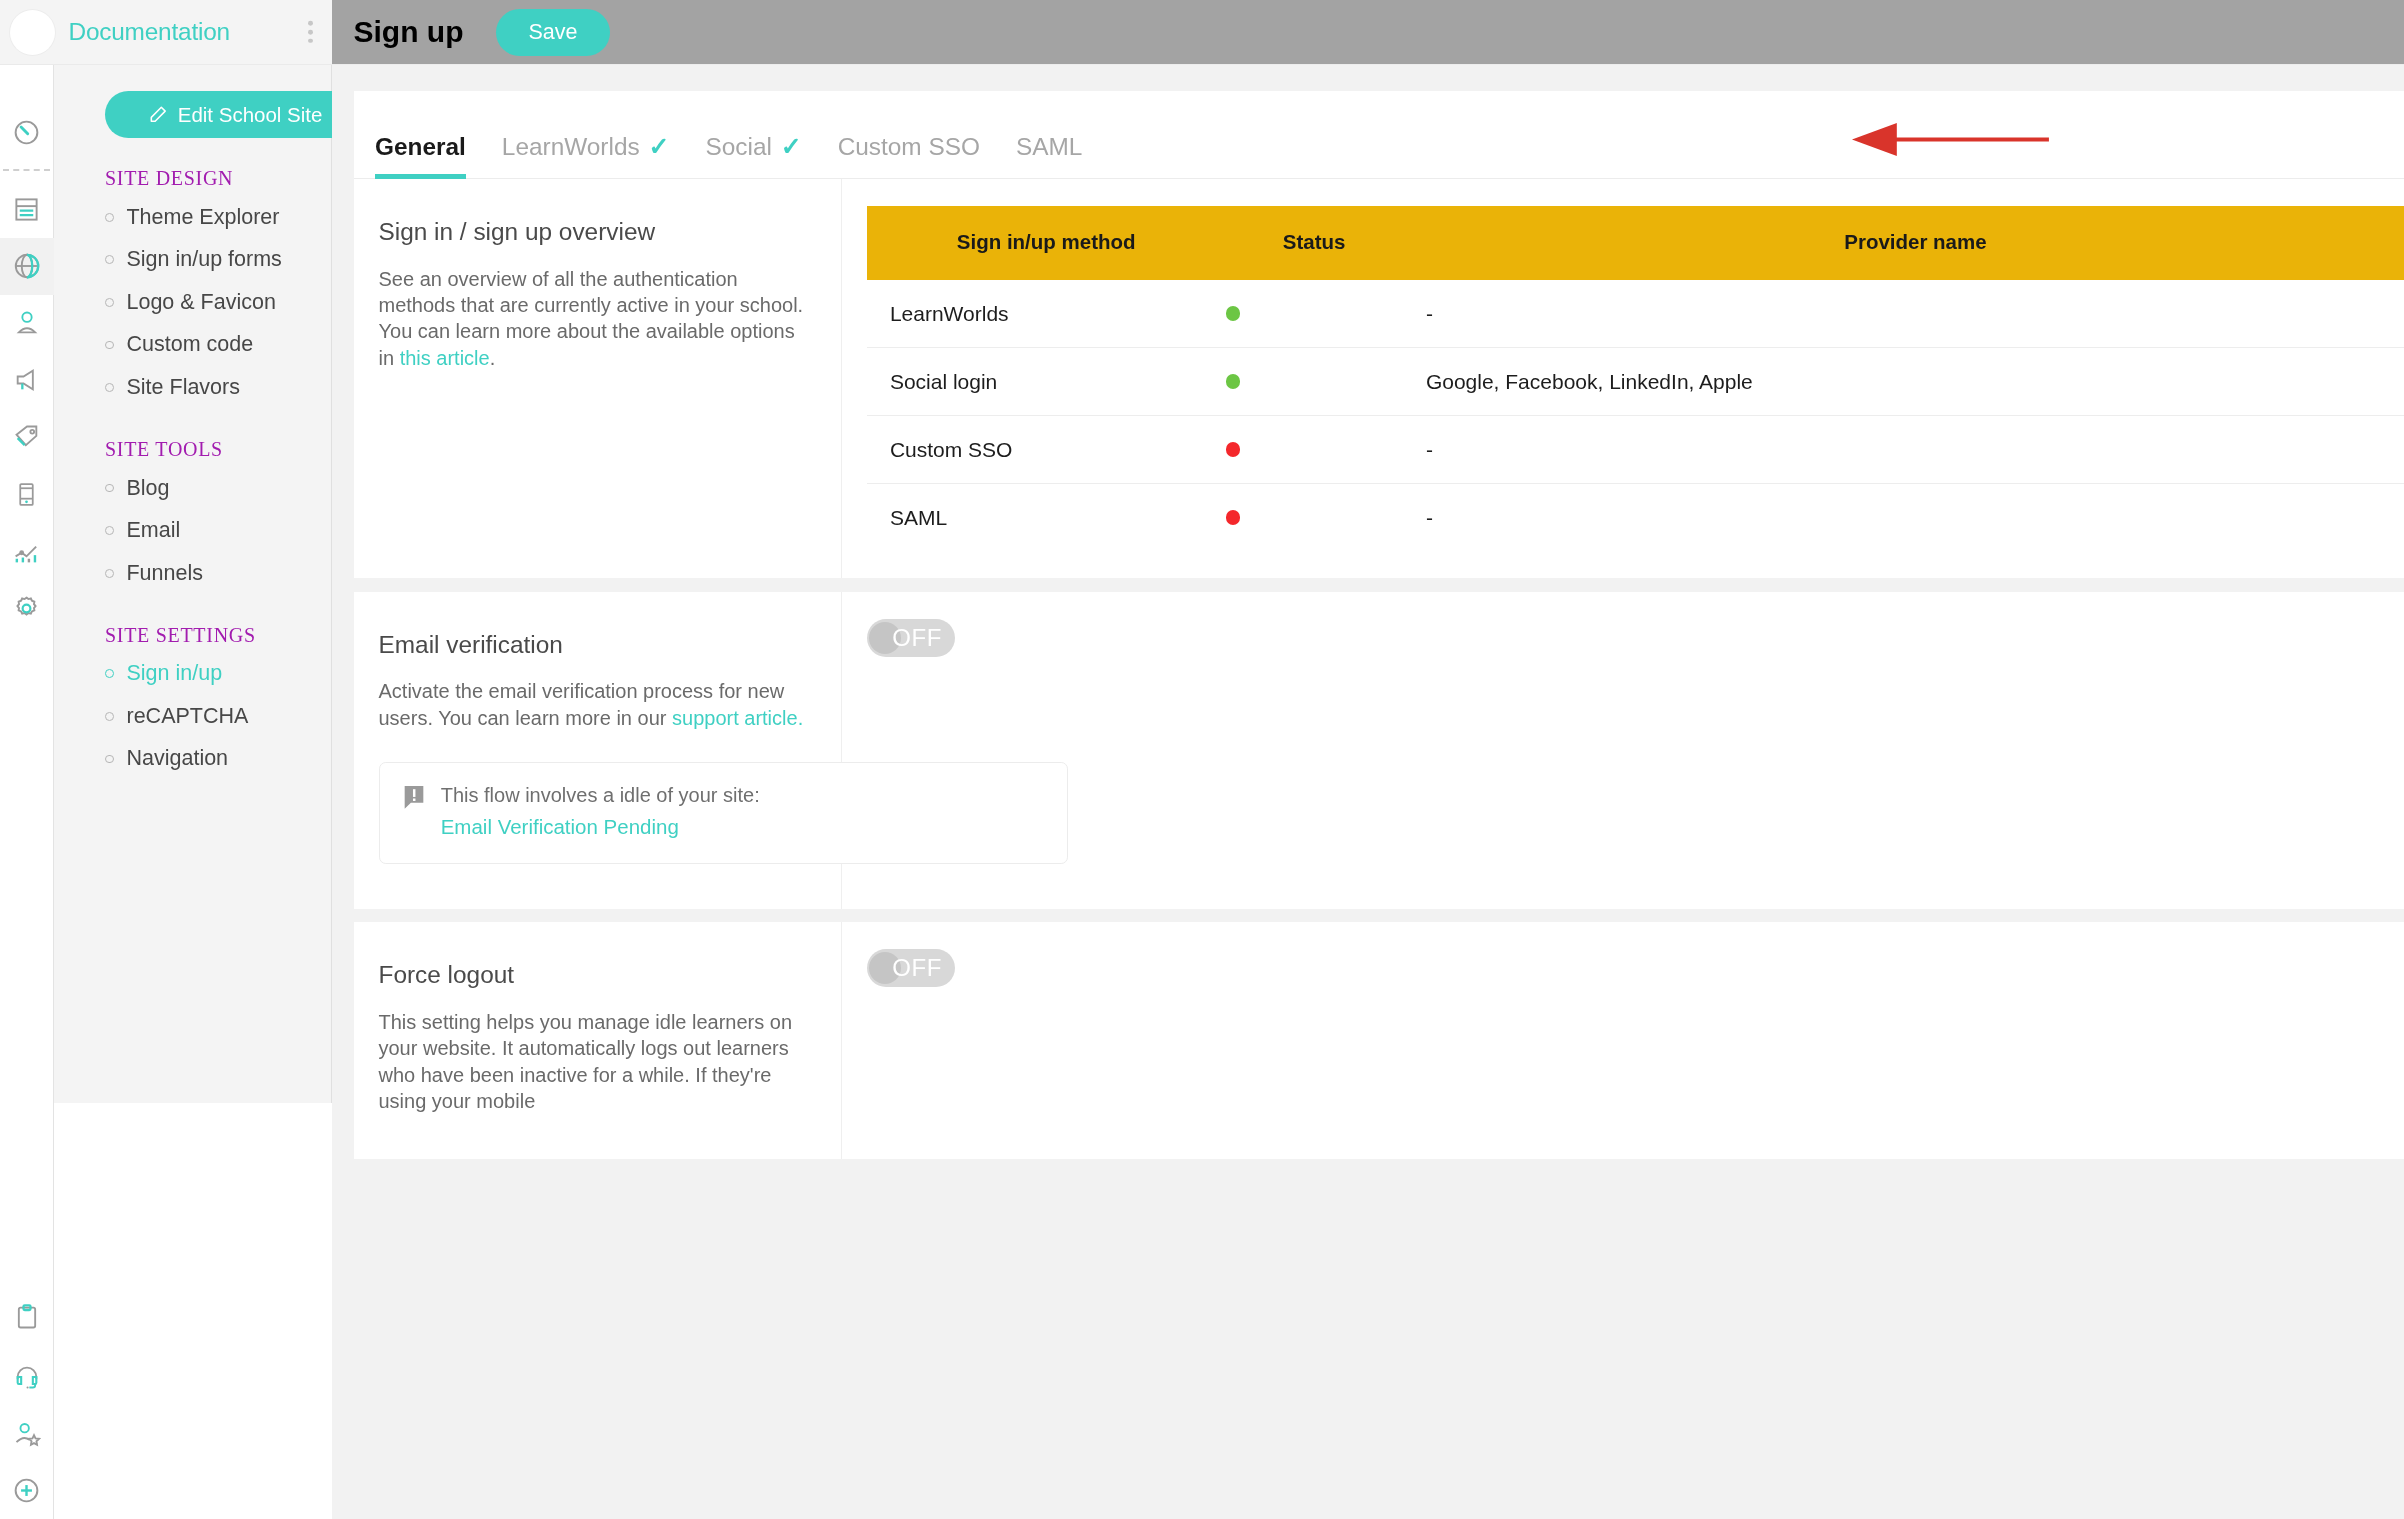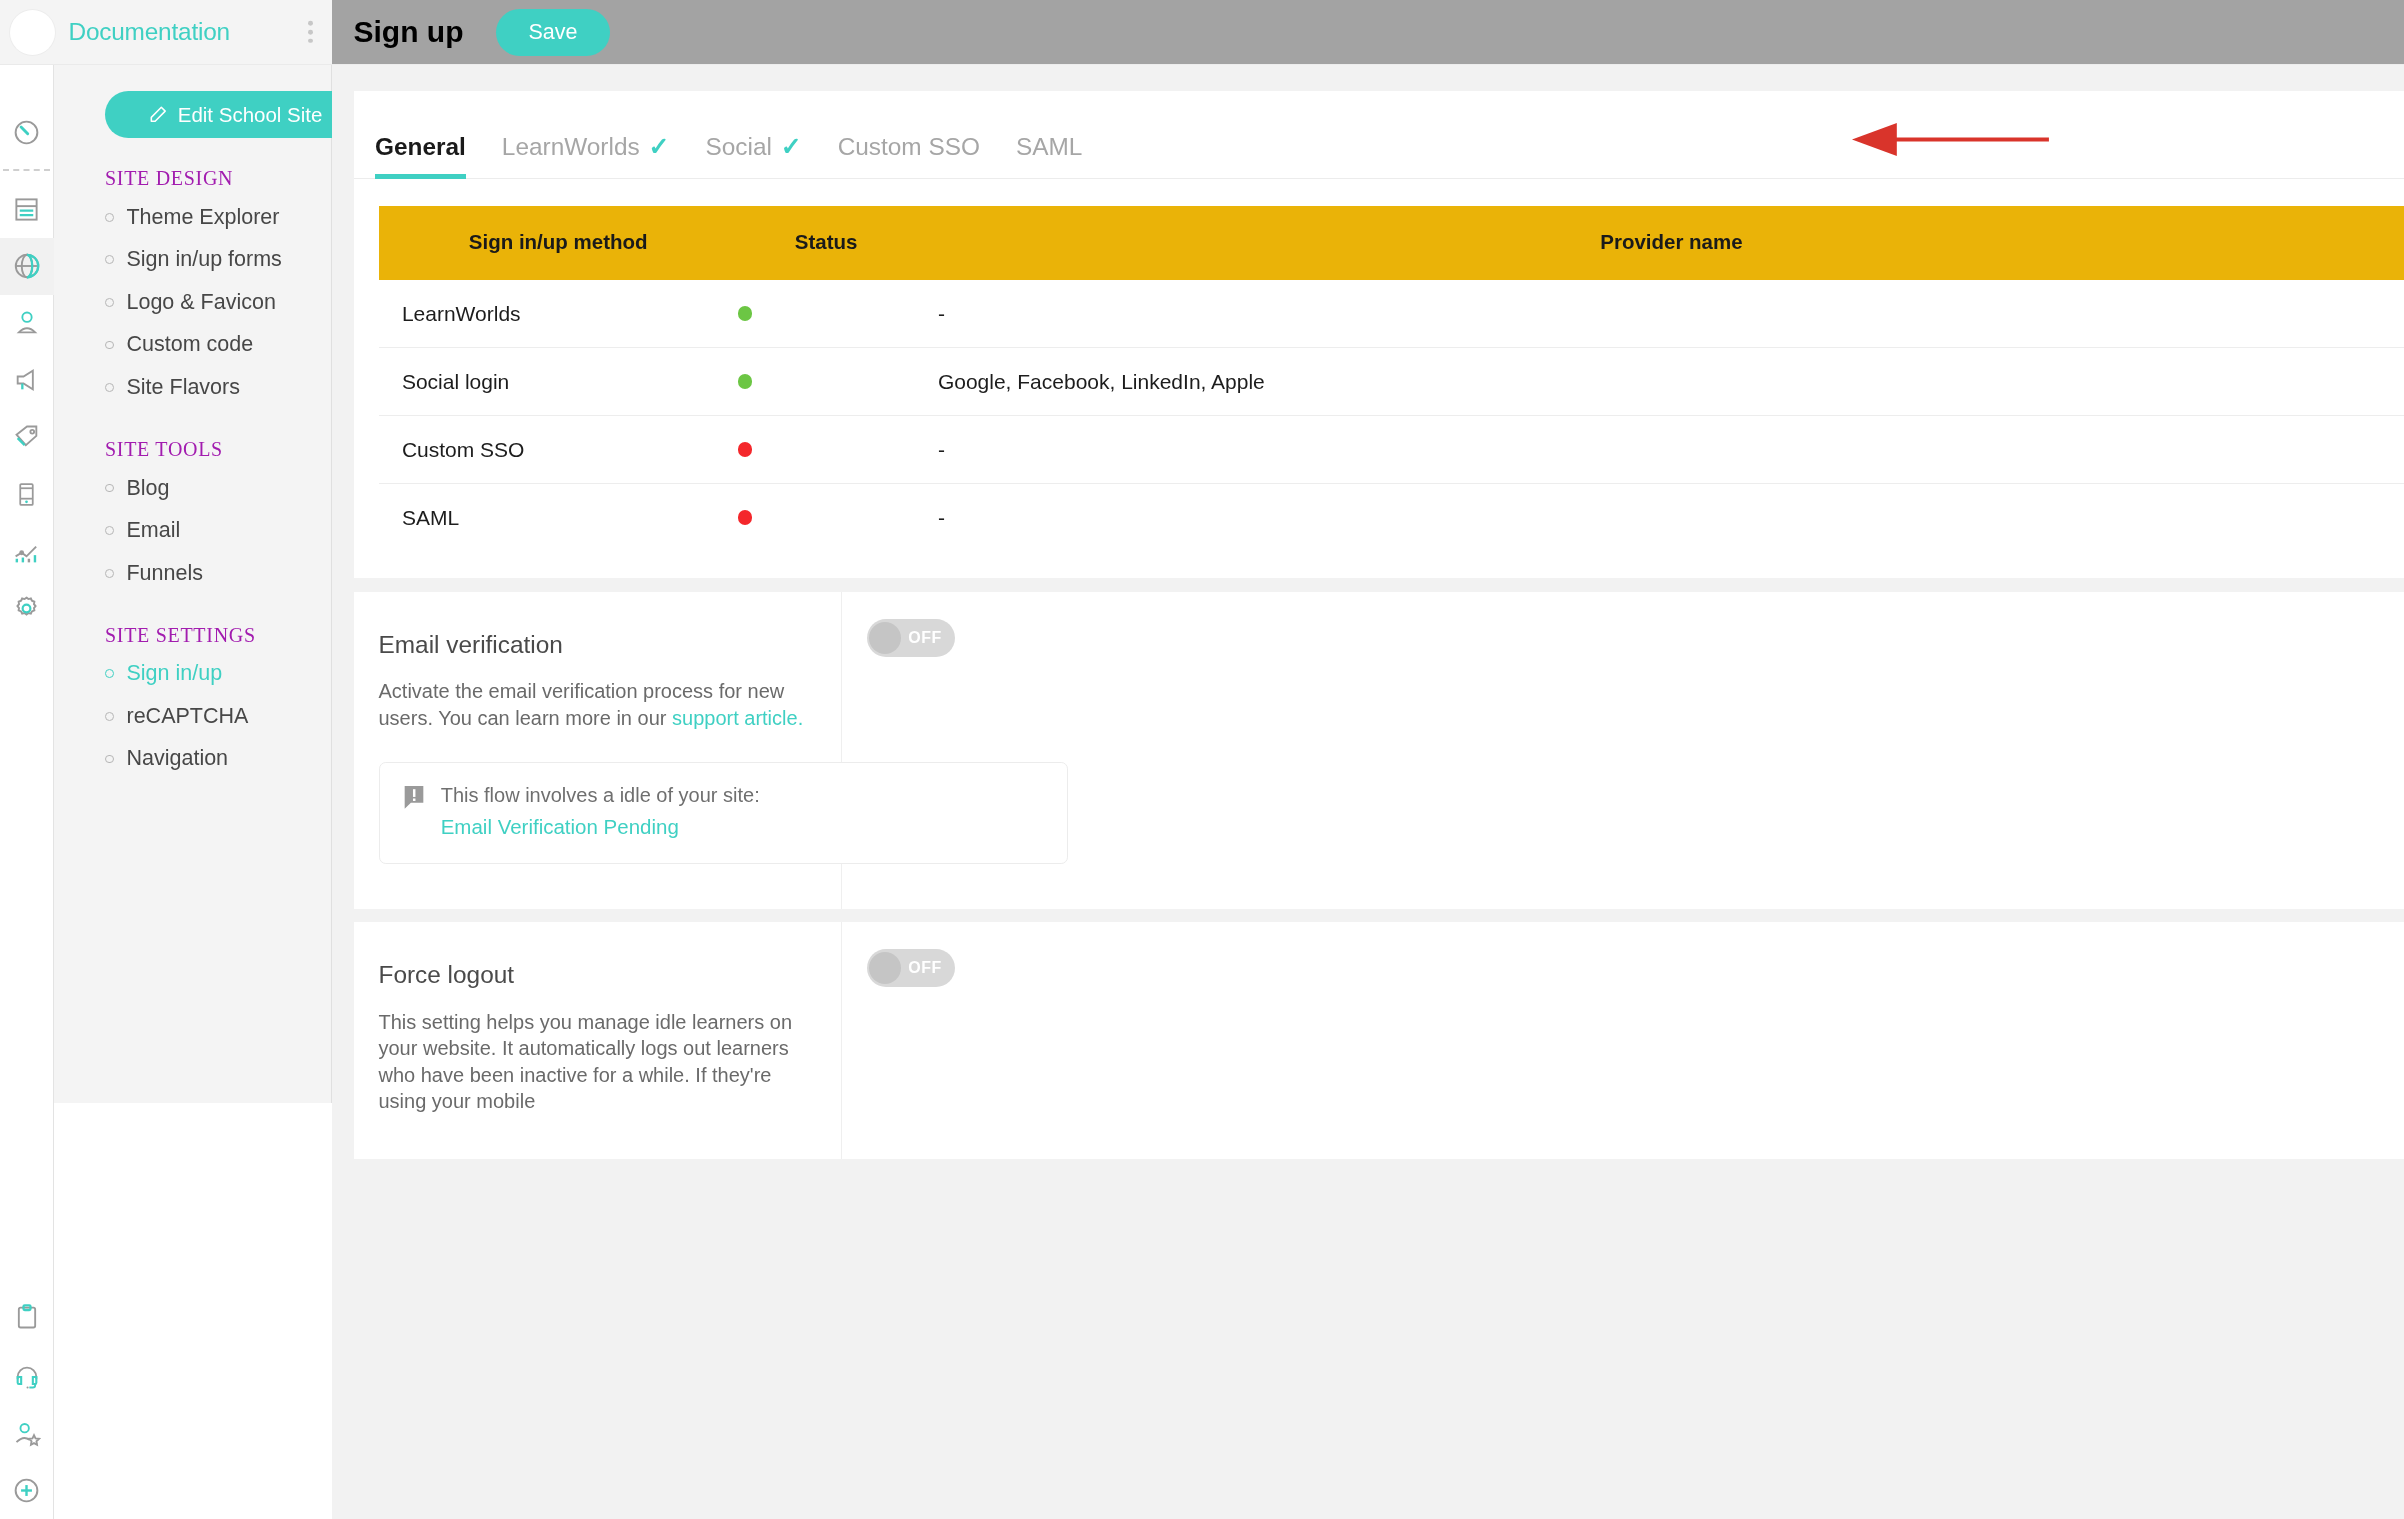--- a/index.html
+++ b/index.html
@@ -186,21 +186,21 @@
     width: 88px; height: 38px; border-radius: 19.5px;
     background: #d8d8d8; position: relative; cursor: pointer;
     display: flex; align-items: center;
   }
   .switch .knob {
     width: 32px; height: 32px; border-radius: 50%;
     background: #c5c5c5; position: absolute; left: 2.9px;
   }
   .switch .st {
     position: absolute; right: 12.7px; color: #ffffff;
-    font-size: 16px; font-weight: bold; letter-spacing: 0.5px;
+    font-size: 24px; font-weight: normal; letter-spacing: 0.5px;
   }
 
   
   .callout {
     margin-top: 31px; width: 689px;
     border: 1px solid #ececec; border-radius: 6.8px;
     background: #fff; padding: 21.5px 23.4px 23.4px 21.5px;
     display: flex;
   }
   .callout-body { margin-left: 13.7px; }
@@ -458,20 +458,26 @@
 
           <div class="annot-arrow" style="left:1492px; top:29px;">
             <svg width="205" height="39" viewBox="0 0 210 40">
               <line x1="48" y1="20" x2="208" y2="20" stroke="#d9342b" stroke-width="4"></line>
               <polygon points="6,20 52,3 52,37" fill="#d9342b"></polygon>
             </svg>
           </div>
         </div>
 
         <div class="split">
+          <div class="split-left">
+            <div class="sec-title">Sign in / sign up overview</div>
+            <div class="sec-text">
+              <span>See an overview of all the authentication methods that are currently active in your school. You can learn more about the available options in </span><a class="lnk">this article</a><span>.</span>
+            </div>
+          </div>
 
           <div class="split-right">
             <table class="overview">
               <thead>
                 <tr>
                   <th class="c1">Sign in/up method</th>
                   <th class="c2">Status</th>
                   <th class="c3">Provider name</th>
                 </tr>
               </thead>

